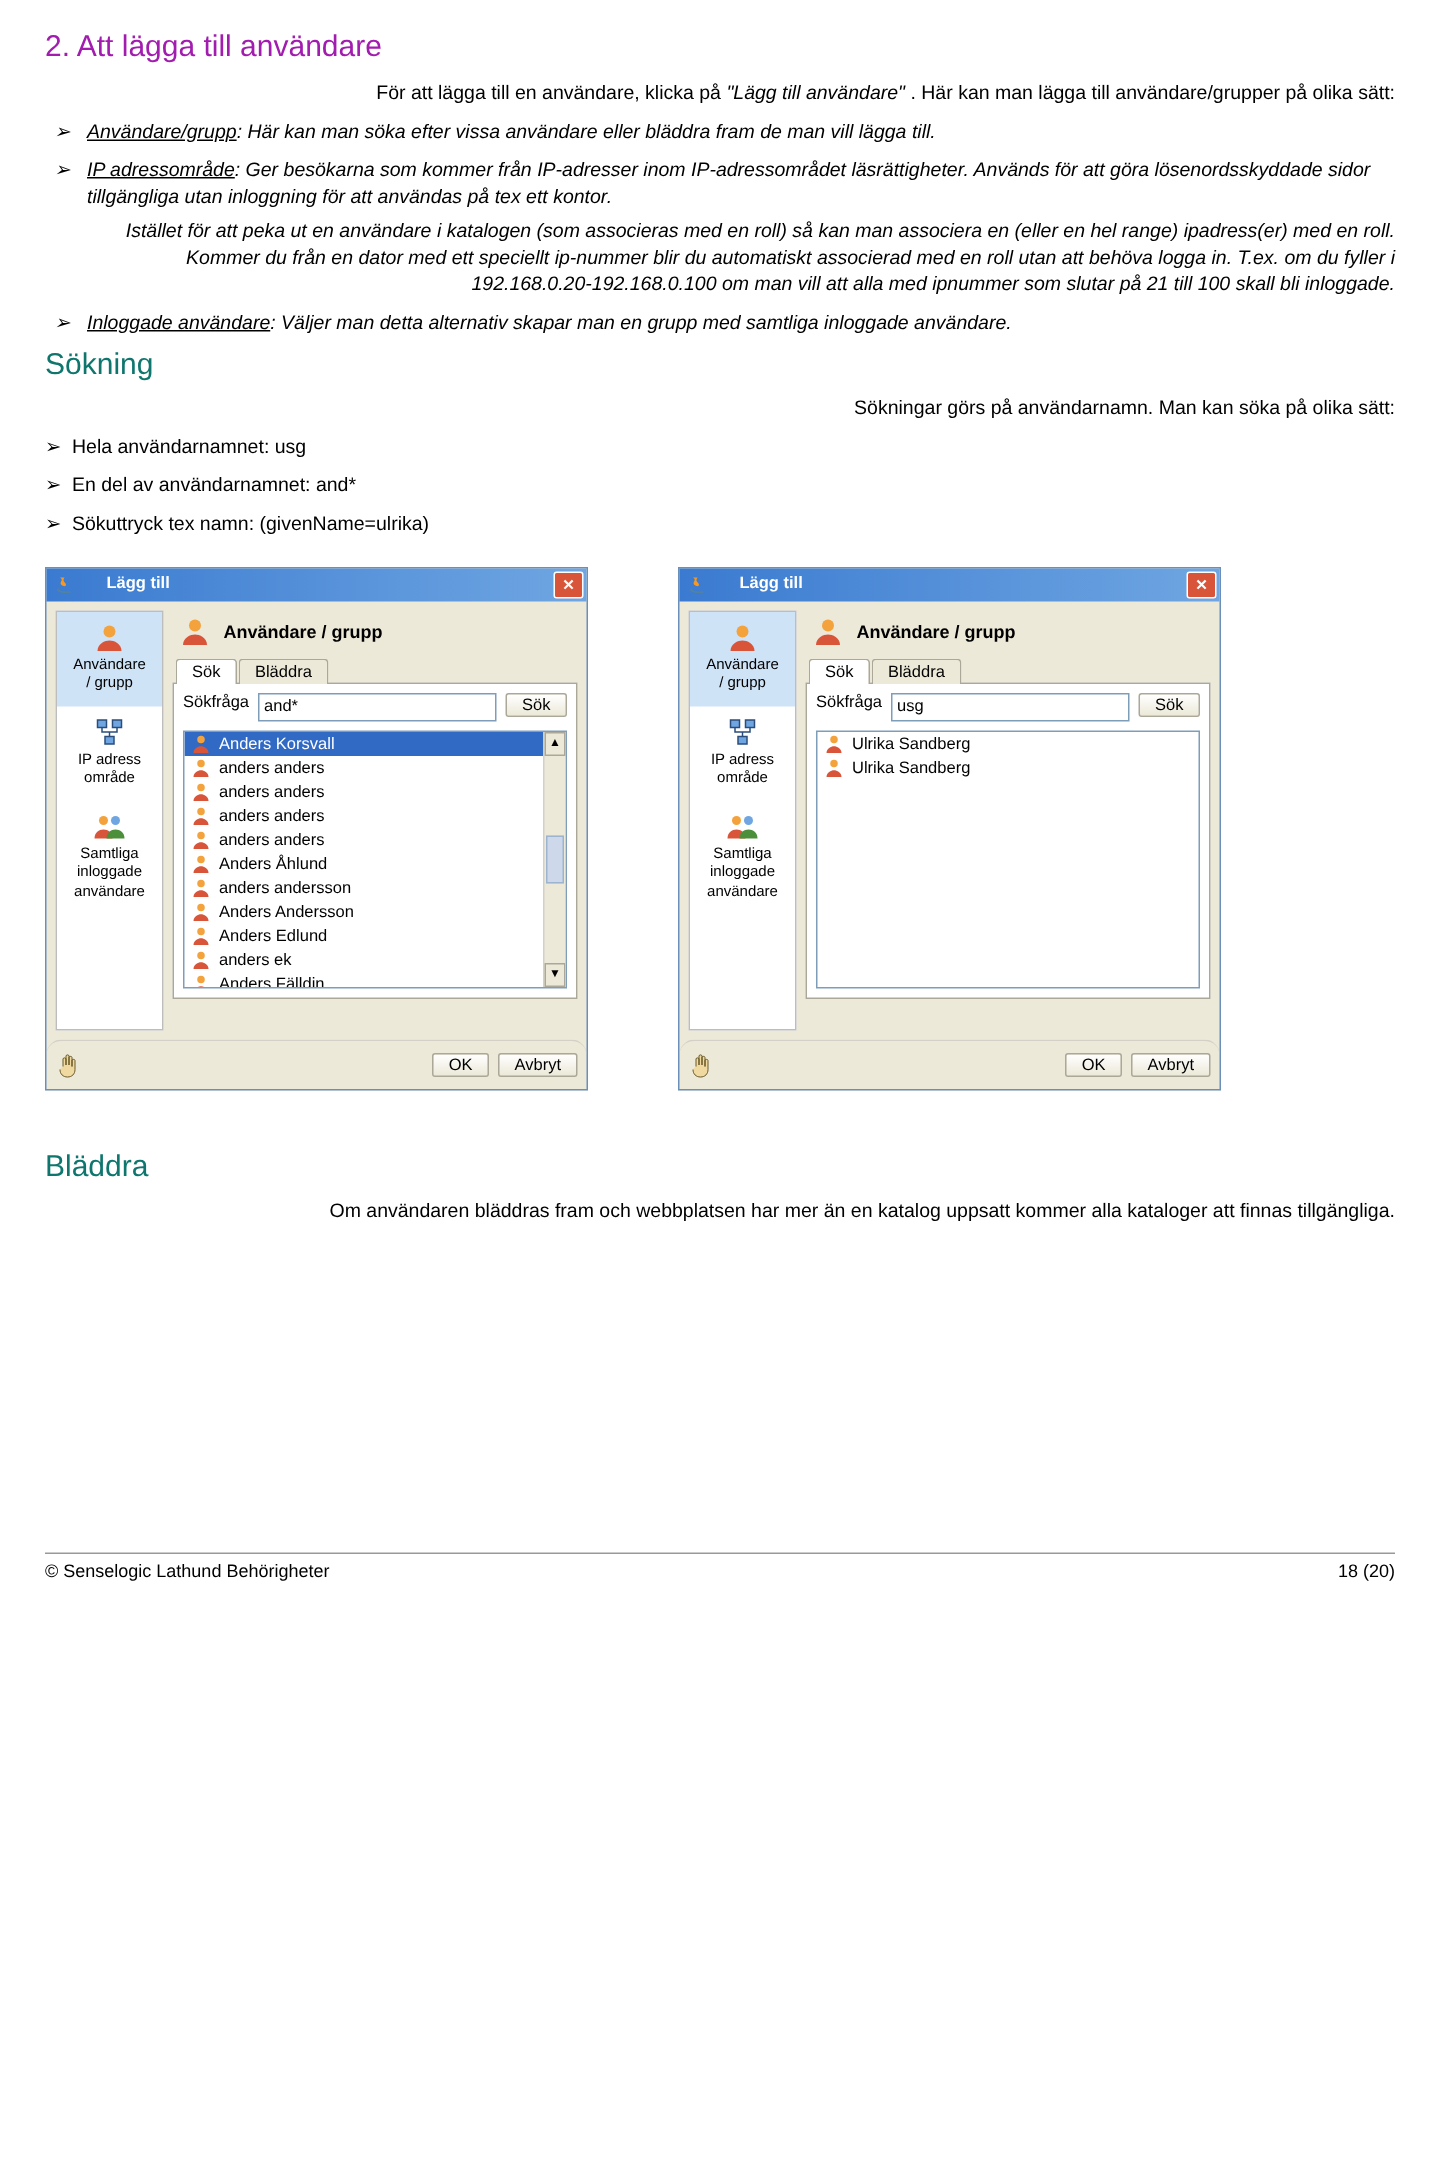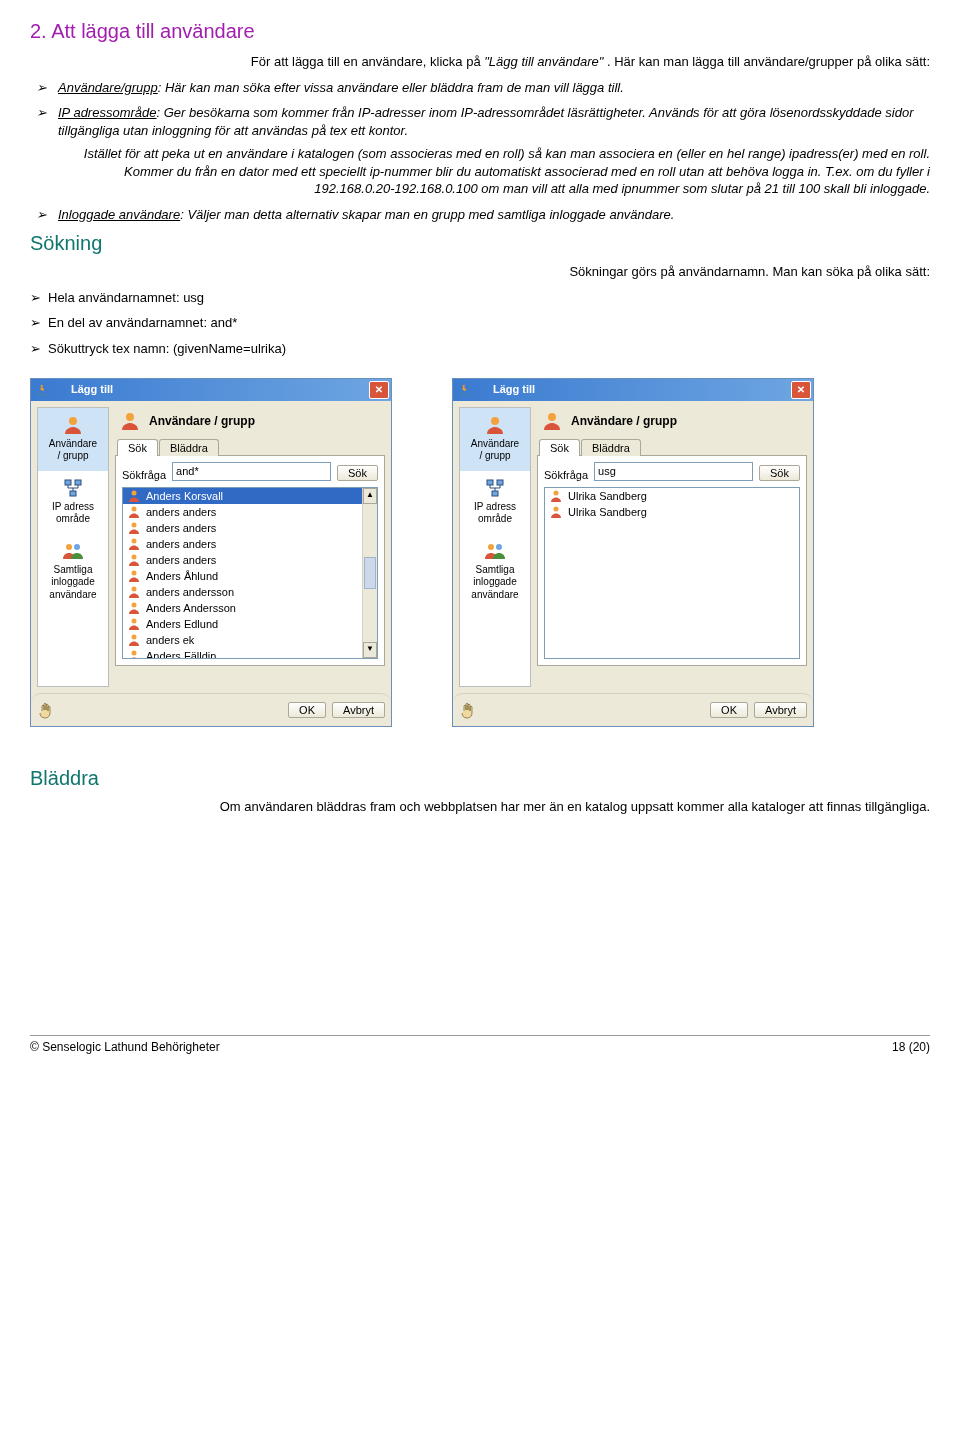--- a/index.html
+++ b/index.html
@@ -153,21 +153,21 @@
     position: relative;
     top: 1px;
   }
   .tab.active { background: #fff; font-weight: normal; z-index:2;}
   .search-panel {
     border: 1px solid #aca899;
     background: #fff;
     padding: 6px;
     margin-top: 0;
   }
-  .search-row { display:flex; align-items:flex-end; gap:6px; }
+  .search-row { display:flex; align-items:flex-start; gap:6px; }
   .search-row label { font-size:11px; }
   .search-row input[type="text"]{
     flex:1; border:1px solid #7e9db9; font-size:11px; padding:1px 3px; height:15px;
   }
   .btn {
     border:1px solid #aca899;
     background: linear-gradient(#fff, #ece9d8);
     font-size:11px;
     padding:1px 10px;
     border-radius:2px;

